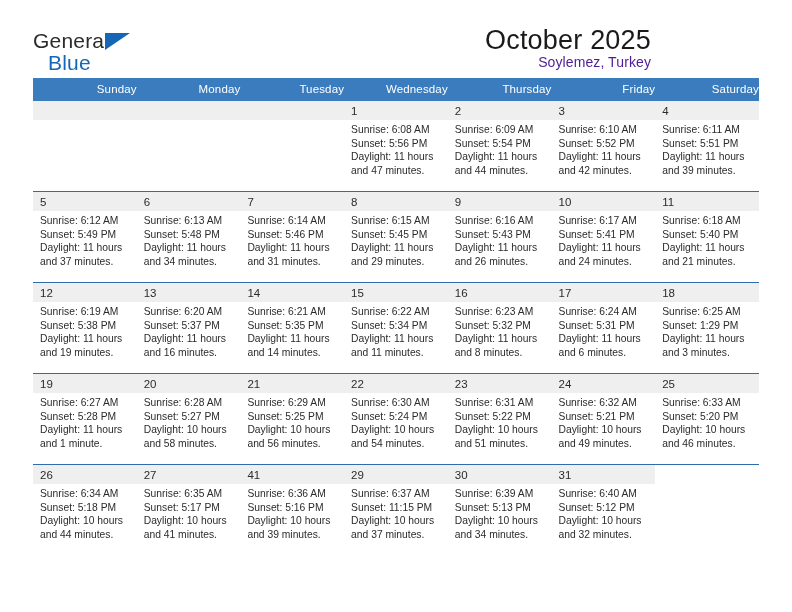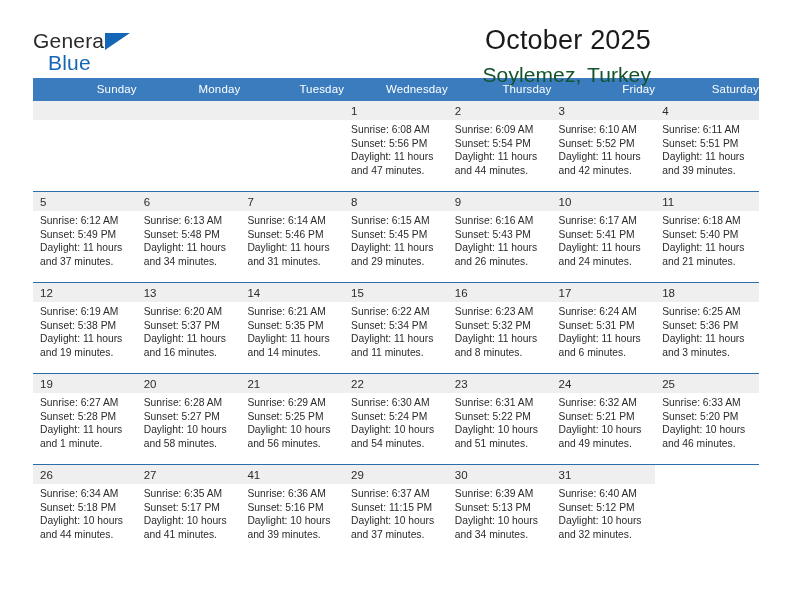--- a/index.html
+++ b/index.html
@@ -59,23 +59,22 @@
   }
   .title-wrap { text-align: right; padding-top: 0px; }
   .cal-title {
     font-size: 27px;
     font-weight: normal;
     color: #1a1a1a;
     line-height: 1.05;
     letter-spacing: .2px;
   }
   .cal-sub {
-    font-size: 21px;
-    color: #14532d;
-    margin-top: 9px;
+    font-size: 14px;
+    color: #4c1d95;
     letter-spacing: .1px;
   }
 
   
   table.cal {
     width: 726px;
     border-collapse: collapse;
     table-layout: fixed;
     margin-top: 2px;
   }
@@ -370,21 +369,21 @@
                 <div>Daylight: 11 hours</div>
                 <div>and 6 minutes.</div>
               </div>
             </div>
           </td>
           <td>
             <div class="cell">
               <div class="daynum-band">18</div>
               <div class="info">
                 <div>Sunrise: 6:25 AM</div>
-                <div>Sunset: 5:36 PM</div>
+                <div>Sunset: 1:29 PM</div>
                 <div>Daylight: 11 hours</div>
                 <div>and 3 minutes.</div>
               </div>
             </div>
           </td>
         </tr>
         <tr>
           <td>
             <div class="cell">
               <div class="daynum-band">19</div>

